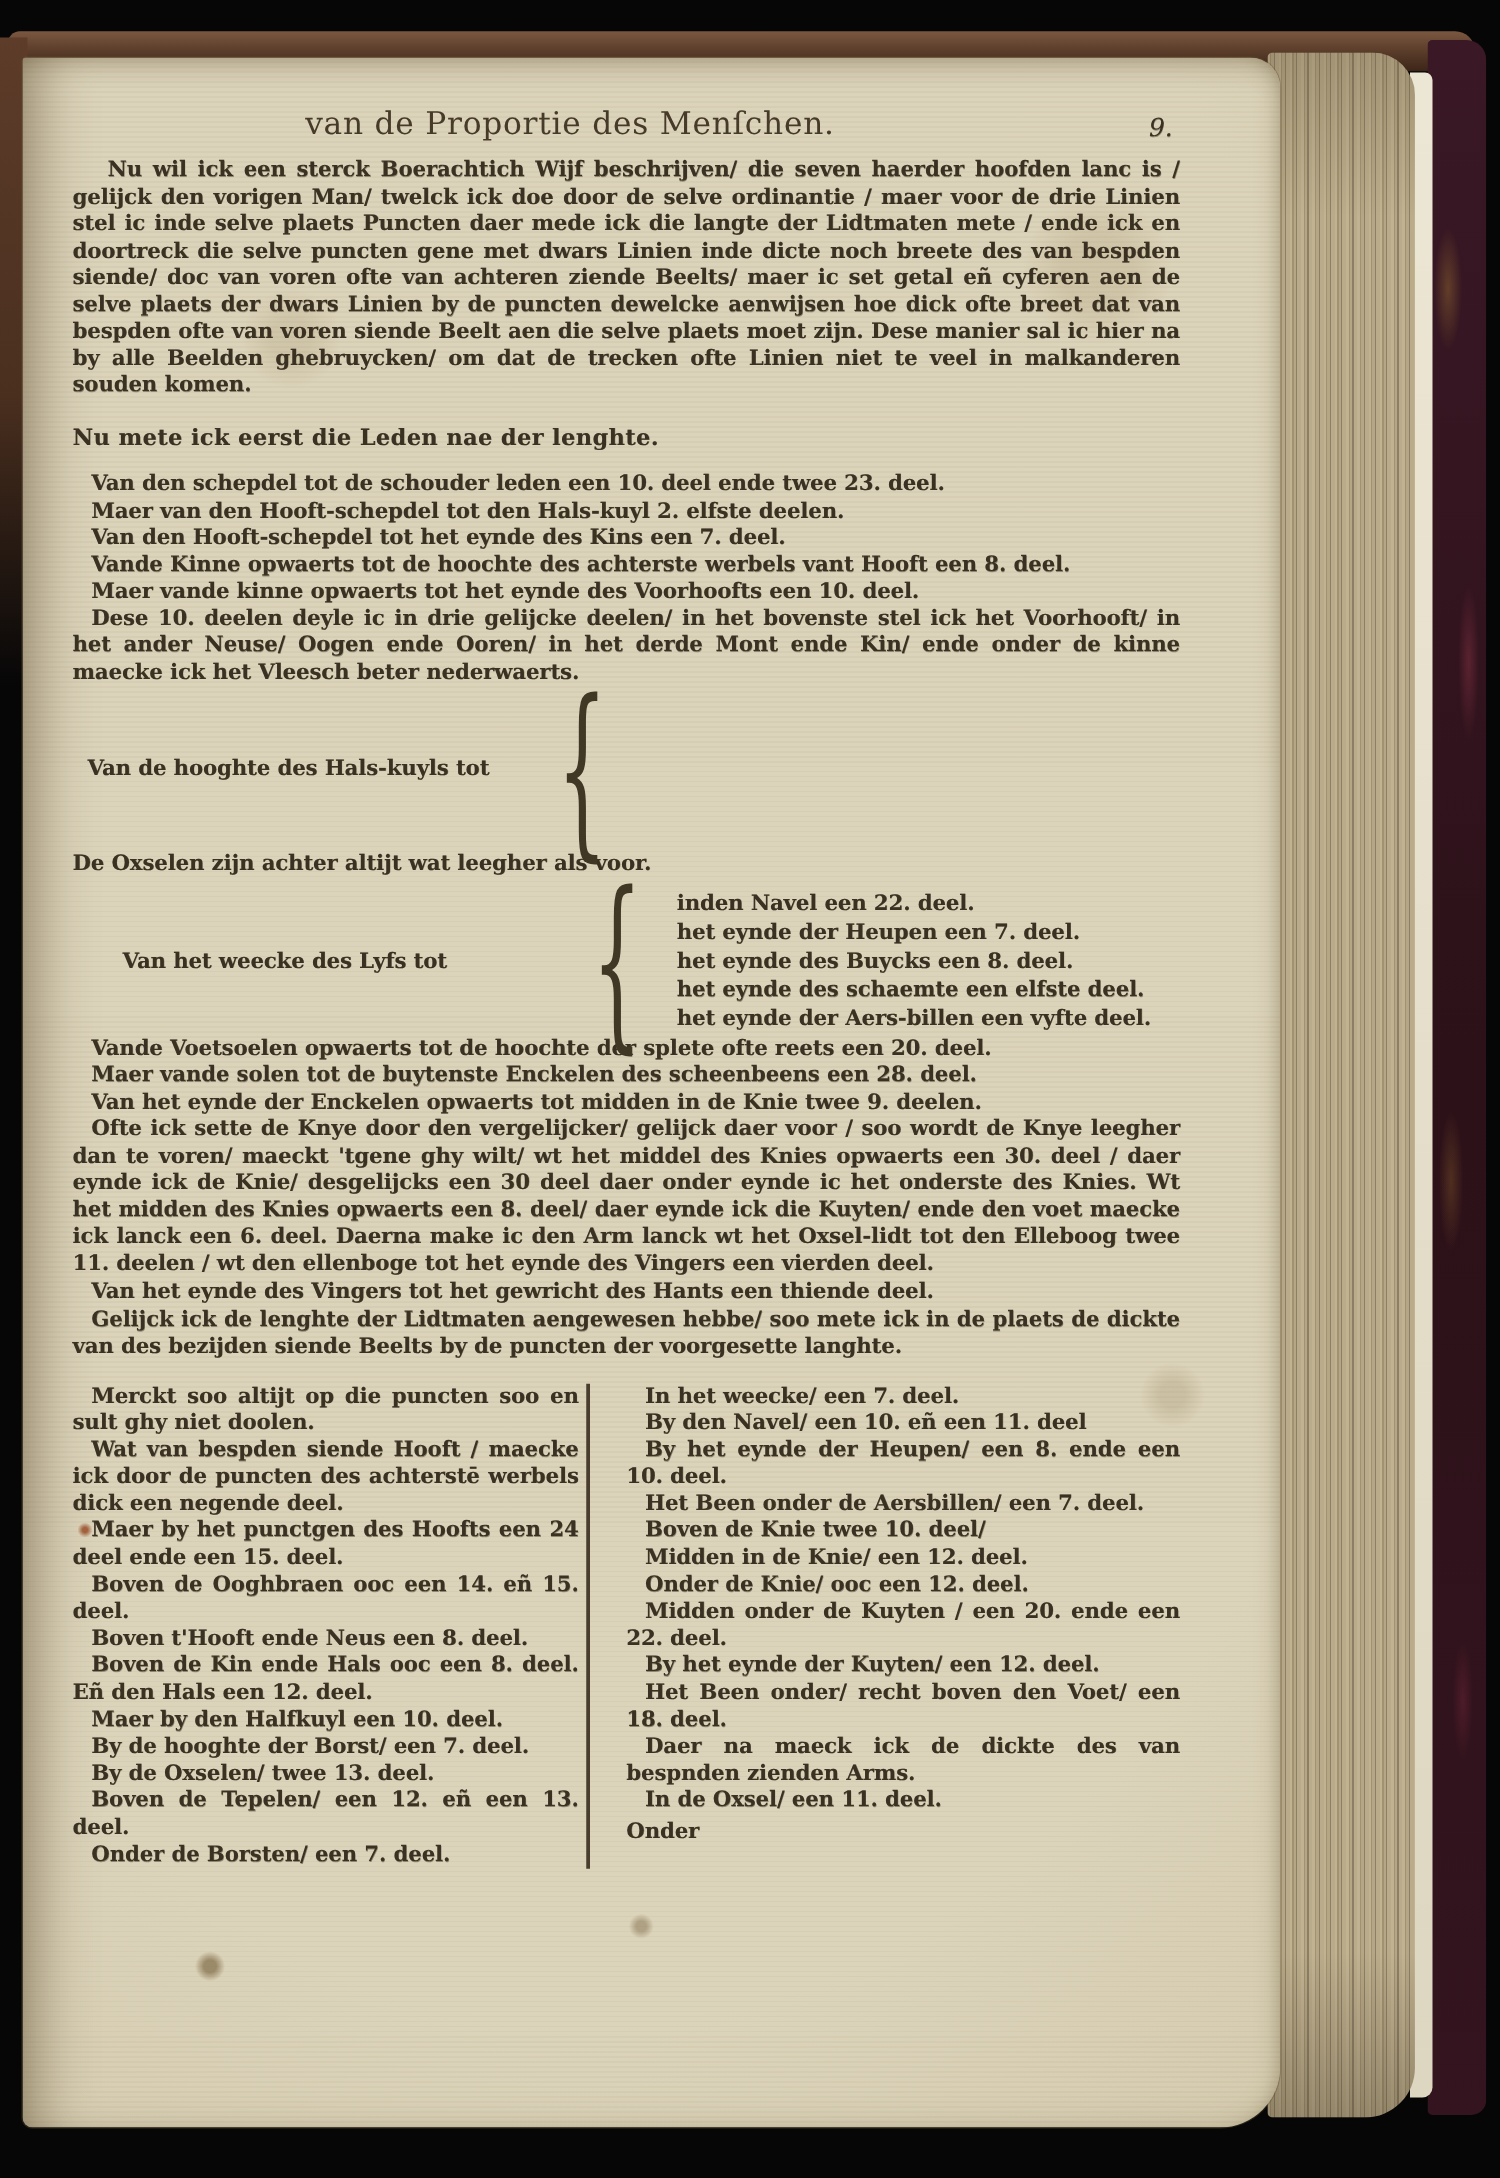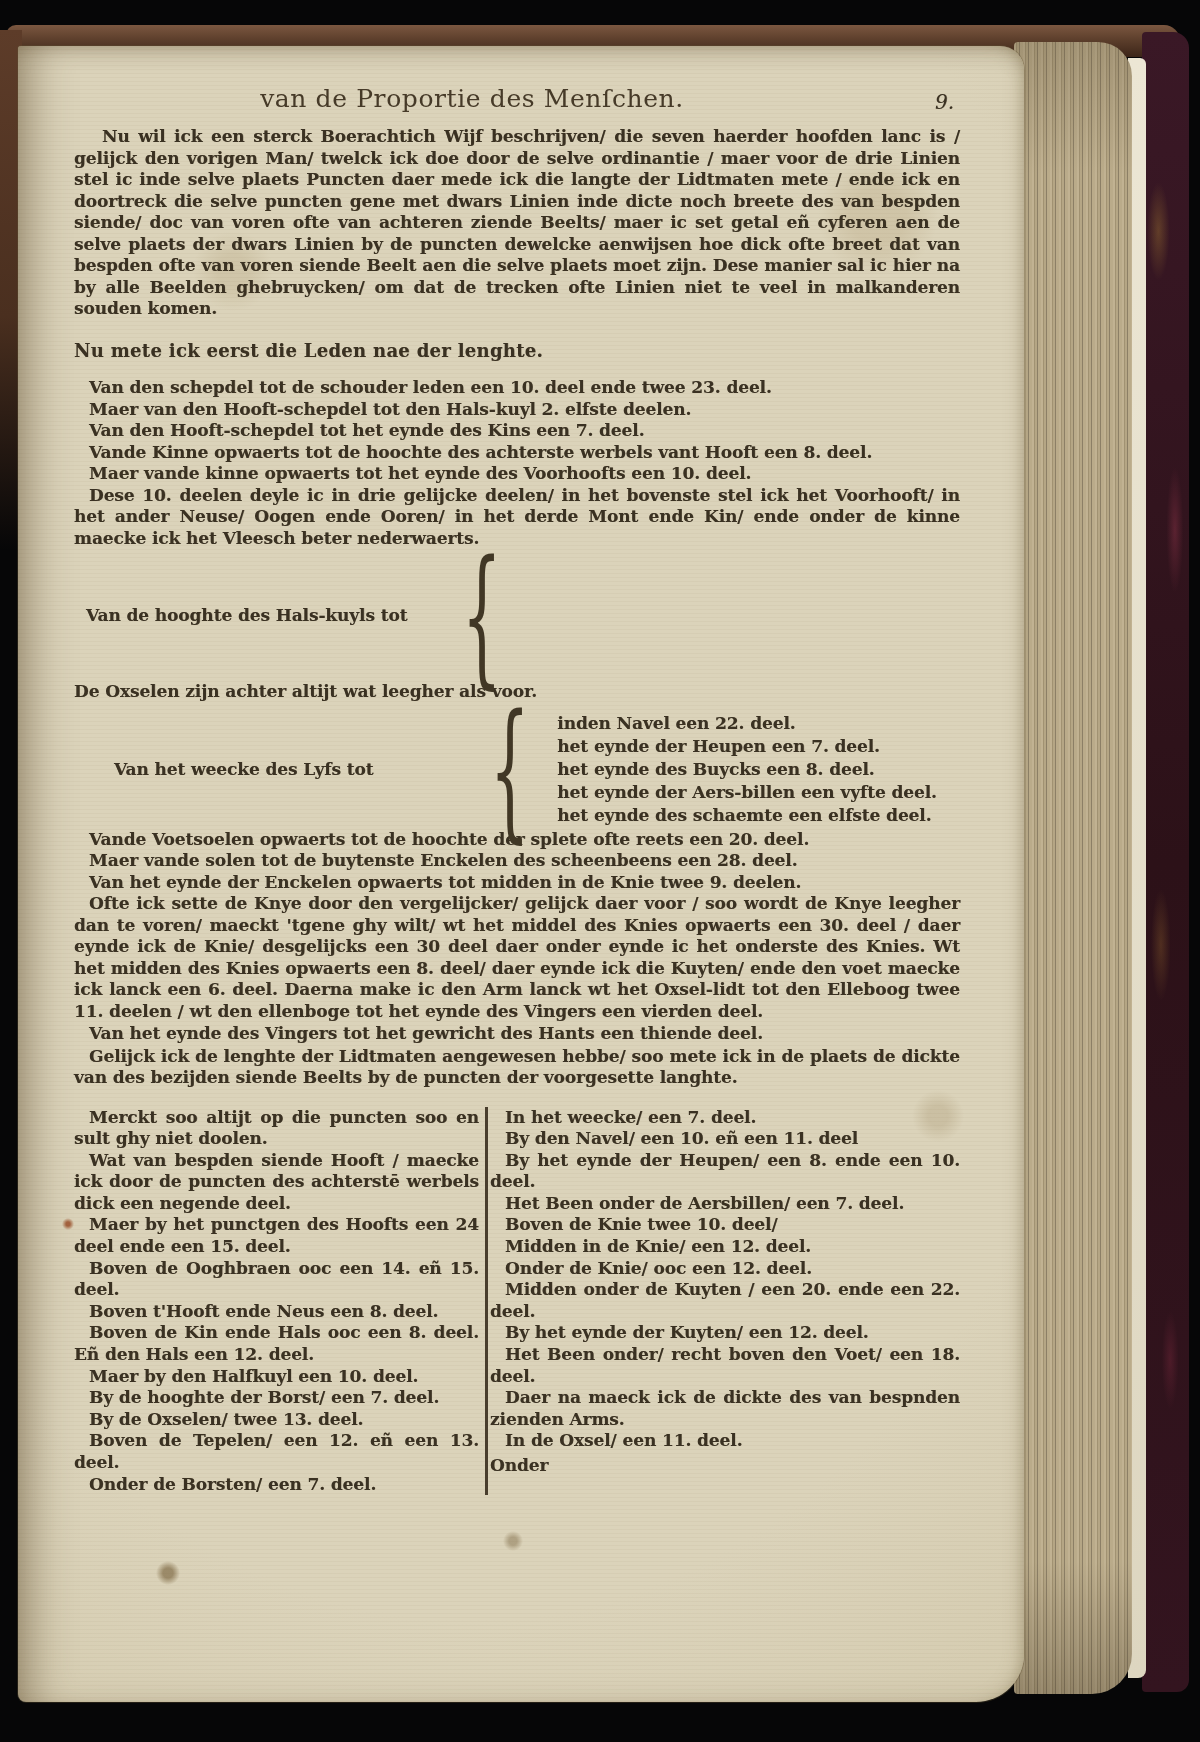--- a/index.html
+++ b/index.html
@@ -35,21 +35,21 @@
       radial-gradient(circle at 50px 1178px,rgba(146,62,22,.75) 0 2px,rgba(146,62,22,0) 6px),
       radial-gradient(circle at 860px 170px,rgba(150,122,72,.16) 0 28px,rgba(150,122,72,0) 60px),
       radial-gradient(circle at 215px 225px,rgba(140,115,65,.14) 0 16px,rgba(140,115,65,0) 40px),
       radial-gradient(circle at 920px 1070px,rgba(130,105,60,.18) 0 10px,rgba(130,105,60,0) 26px),
       repeating-linear-gradient(0deg,rgba(120,100,60,.05) 0 1px,rgba(0,0,0,0) 1px 4px),
       radial-gradient(120% 100% at 45% 40%,#dbd3ba 55%,#d2c8ab 85%,#c4b997 100%);
     box-shadow:inset 34px 0 44px -24px rgba(80,60,30,.5),
                inset -10px 0 20px -12px rgba(110,92,55,.55),
                inset 0 14px 24px -16px rgba(90,70,40,.45),
                0 0 0 1px rgba(95,80,50,.35);}
-  .text{position:absolute;left:56px;top:42px;width:886px;color:#3a3122;
+  .text{position:absolute;left:40px;top:42px;width:886px;color:#3a3122;
     font-size:17px;line-height:21.5px;font-weight:bold;letter-spacing:-0.1px;
     text-shadow:0.3px 0.3px 0.5px rgba(59,48,32,.45);}
   .header{position:relative;height:34px;margin-bottom:4px;}
   .title{display:block;text-align:center;padding-right:90px;font-weight:400;
     font-size:25px;letter-spacing:.6px;color:#46globale3a28;color:#463a28;text-shadow:none;}
   .pagenum{position:absolute;right:6px;top:4px;font-style:italic;font-weight:400;font-size:20px;}
   .para{margin:0;text-align:justify;text-indent:15px;}
   .intro{text-indent:28px;margin-bottom:20px;}
   .subheading{text-align:left;font-size:18px;margin:18px 0 16px;letter-spacing:.3px;}
   .mline{padding-left:15px;}
@@ -58,21 +58,21 @@
   .blabel{flex:0 0 348px;padding-left:12px;}
   .blabel.b2{padding-left:40px;}
   .brace{flex:0 0 40px;height:118px;font-size:150px;line-height:118px;font-weight:400;
     text-align:center;transform:scaleX(.42);transform-origin:center;overflow:visible;
     text-shadow:none;color:#41372const5;color:#413725;}
   .bitems{flex:1;}
   .bitem{line-height:23px;}
   .sline{padding-left:15px;margin:1px 0;}
   .columns{display:flex;margin-top:18px;}
   .col-left{flex:0 0 405px;}
-  .col-right{flex:1;border-left:3px solid #493e2d;padding-left:2px;margin-left:6px;}
+  .col-right{flex:1;border-left:3px solid #493e2d;padding-left:29px;margin-left:6px;}
   .cpar{margin:0;text-indent:15px;text-align:justify;line-height:21.6px;}
   .catchword{text-align:left;padding-right:95px;margin-top:3px;}
 </style>
 </head>
 <body>
 
 <div class="scene">
   <div class="leather-top"></div>
   <div class="leather-left"></div>
   <div class="marbled-right"></div>
@@ -108,22 +108,22 @@
 
       <div class="noteline">De Oxselen zijn achter altijt wat leegher als voor.</div>
 
       <div class="bracegrp">
         <div class="blabel b2">Van het weecke des Lyfs tot</div>
         <div class="brace">{</div>
         <div class="bitems">
             <div class="bitem">inden Navel een 22. deel.</div>
             <div class="bitem">het eynde der Heupen een 7. deel.</div>
             <div class="bitem">het eynde des Buycks een 8. deel.</div>
+            <div class="bitem">het eynde des schaemte een elfste deel.</div>
             <div class="bitem">het eynde der Aers-billen een vyfte deel.</div>
-            <div class="bitem">het eynde des schaemte een elfste deel.</div>
           </div>
       </div>
 
       <div class="mlist">
           <div class="mline">Vande Voetsoelen opwaerts tot de hoochte der splete ofte reets een 20. deel.</div>
           <div class="mline">Maer vande solen tot de buytenste Enckelen des scheenbeens een 28. deel.</div>
           <div class="mline">Van het eynde der Enckelen opwaerts tot midden in de Knie twee 9. deelen.</div>
         </div>
 
       <p class="para">Ofte ick sette de Knye door den vergelijcker/ gelijck daer voor / soo wordt de Knye leegher dan te voren/ maeckt 'tgene ghy wilt/ wt het middel des Knies opwaerts een 30. deel / daer eynde ick de Knie/ desgelijcks een 30 deel daer onder eynde ic het onderste des Knies. Wt het midden des Knies opwaerts een 8. deel/ daer eynde ick die Kuyten/ ende den voet maecke ick lanck een 6. deel. Daerna make ic den Arm lanck wt het Oxsel-lidt tot den Elleboog twee 11. deelen / wt den ellenboge tot het eynde des Vingers een vierden deel.</p>

